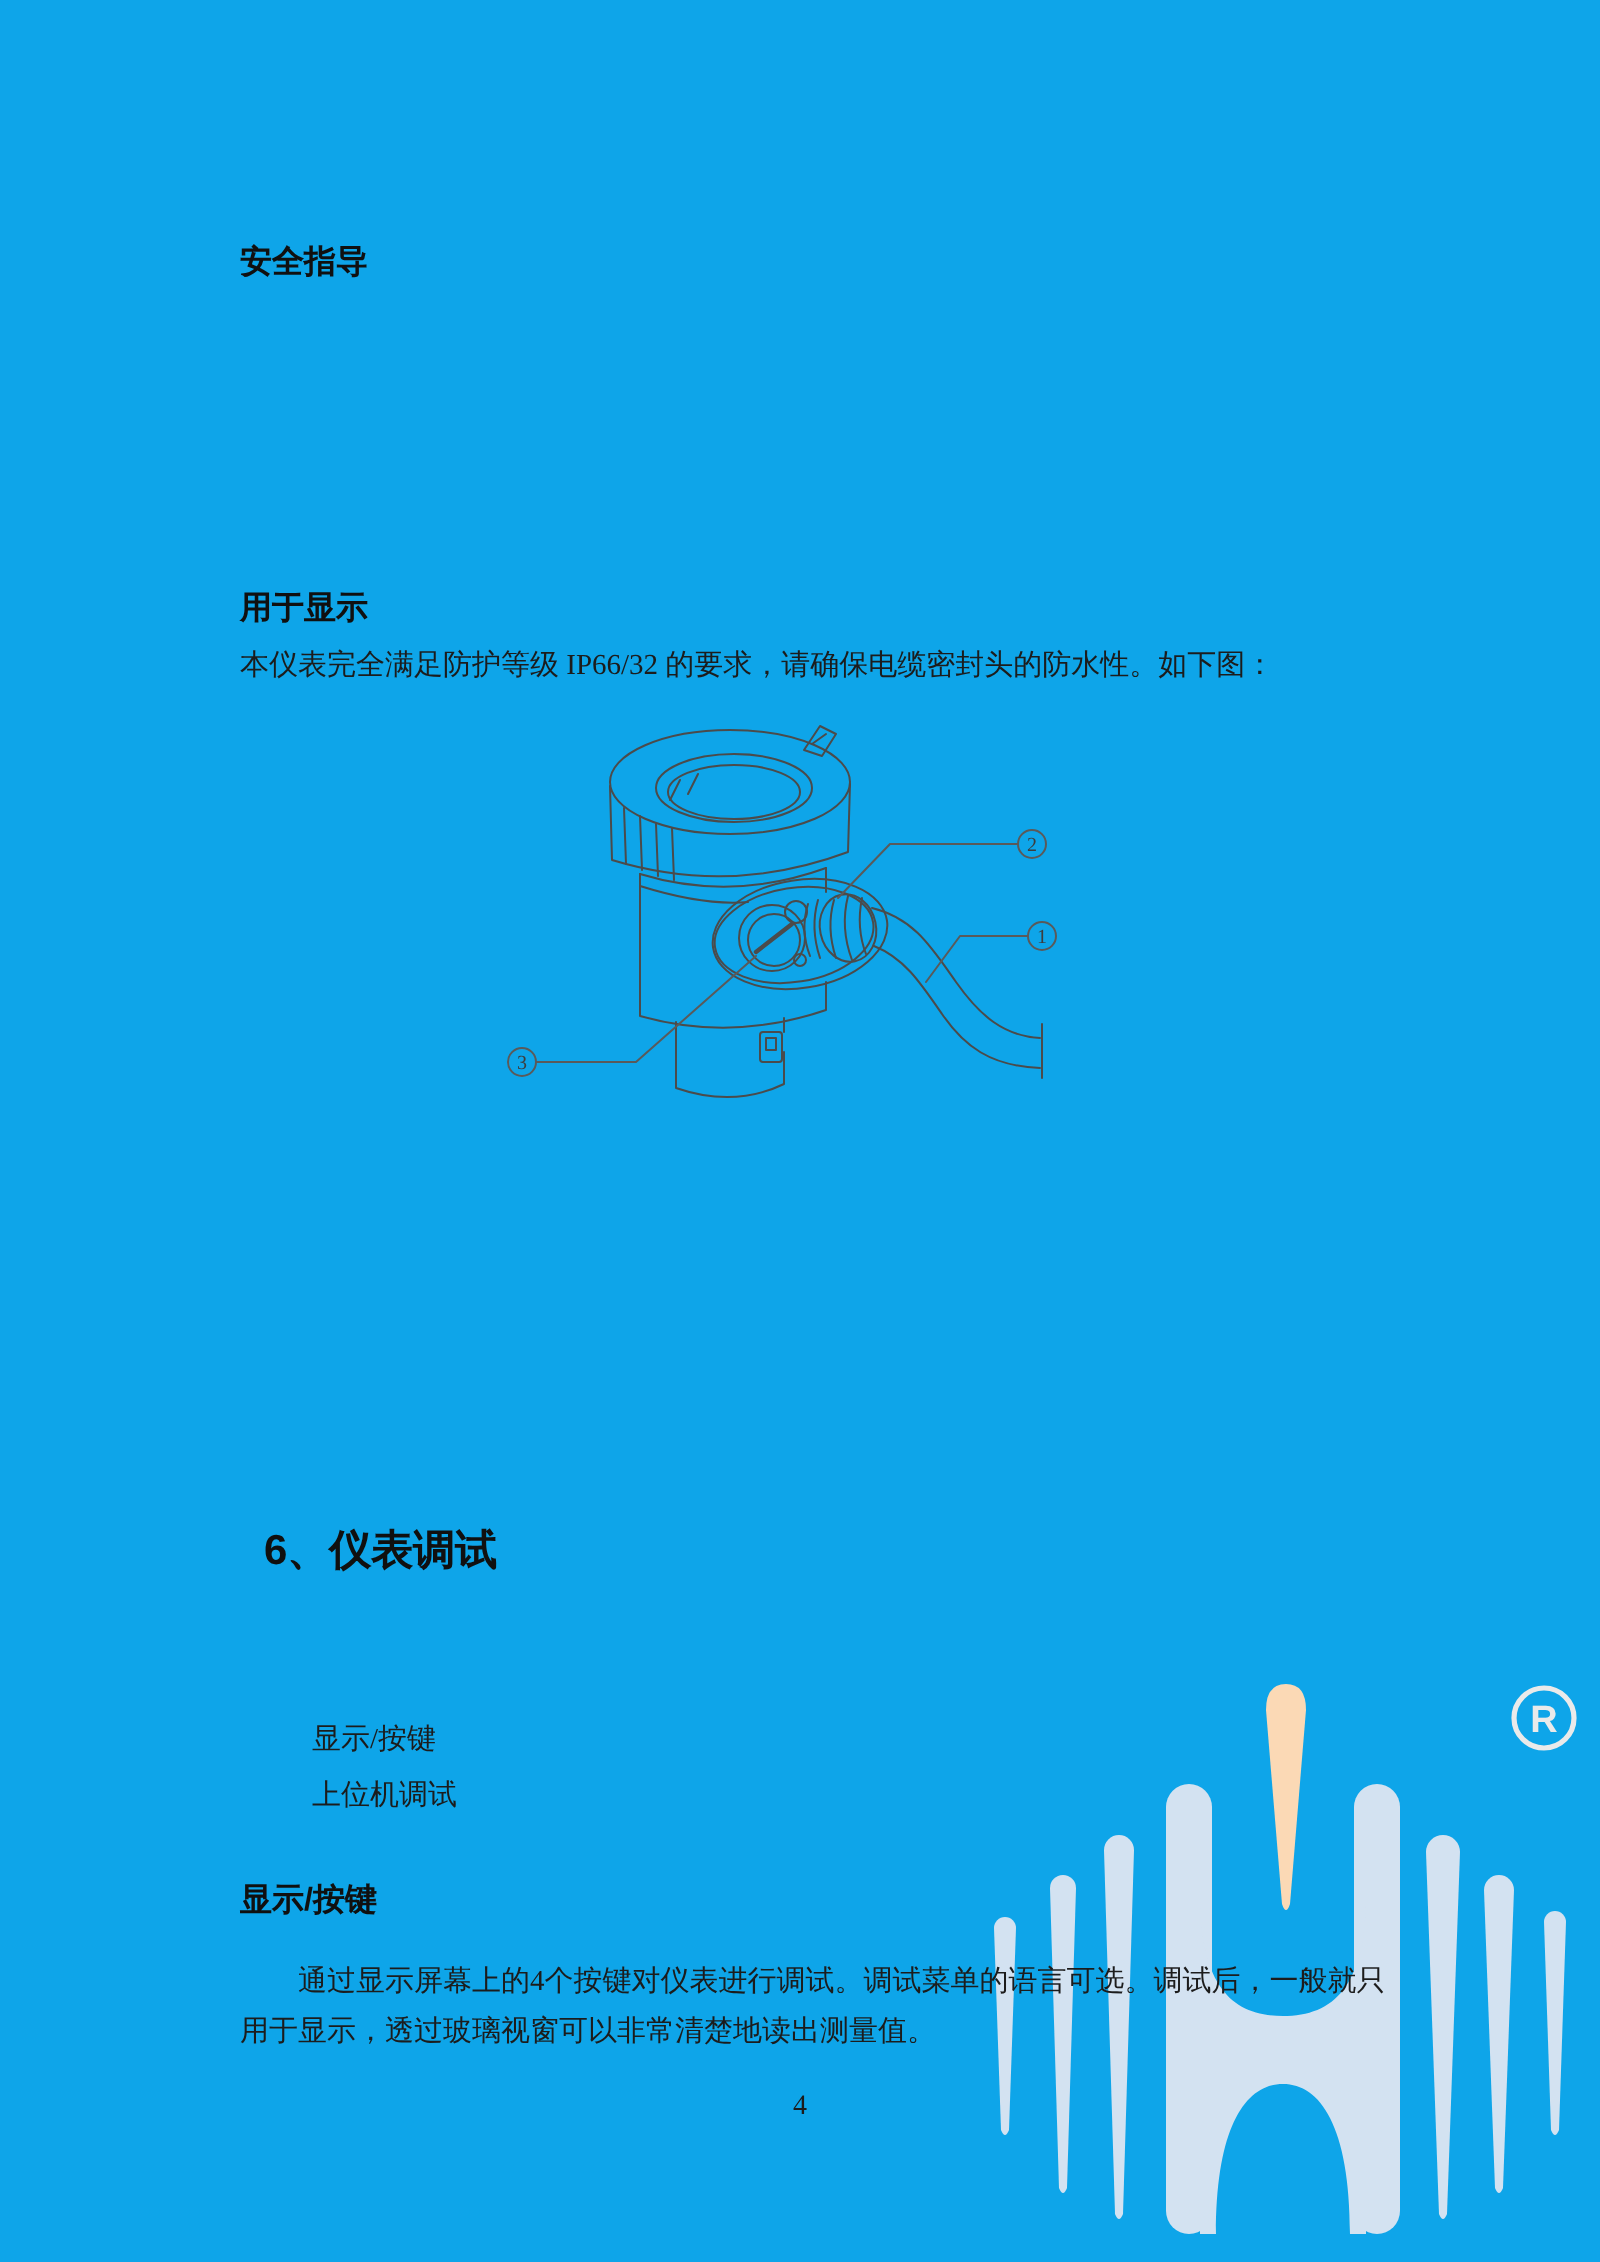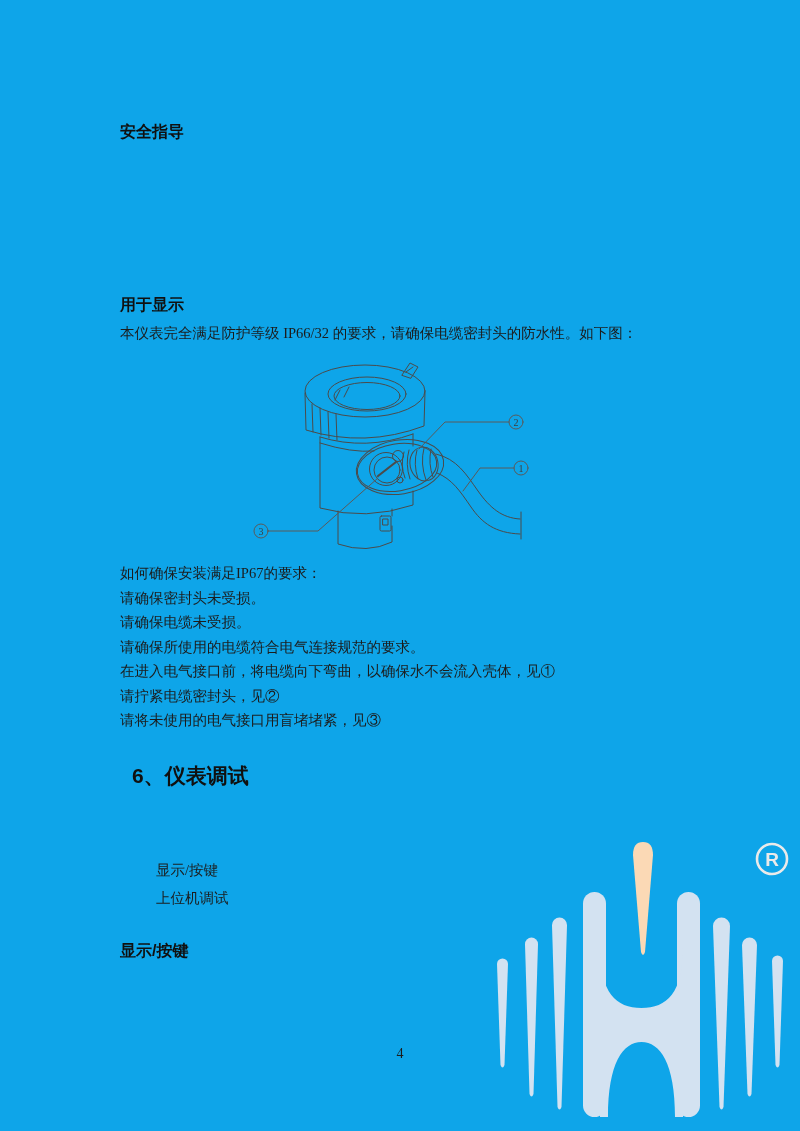--- a/index.html
+++ b/index.html
@@ -115,29 +115,24 @@
         <circle cx="21" cy="173" r="7"></circle>
       </g>
     </g>
     <g font-family="Liberation Serif, DejaVu Serif, serif" font-size="10" fill="#3d3d3d" text-anchor="middle">
       <text x="276" y="67.5">2</text>
       <text x="281" y="113.5">1</text>
       <text x="21" y="176.5">3</text>
     </g>
   </svg>
 
-  <div class="abs notes-text" style="left:120px; top:561px;">如何确保安装满足IP67的要求：
-请确保密封头未受损。
-请确保电缆未受损。
-请确保所使用的电缆符合电气连接规范的要求。
-在进入电气接口前，将电缆向下弯曲，以确保水不会流入壳体，见①
-请拧紧电缆密封头，见②
-请将未使用的电气接口用盲堵堵紧，见③</div>
 
   <div class="abs hd hd-big" style="left:132px; top:763px;">6、仪表调试</div>
   <div class="abs methods-text" style="left:156px; top:856px;">显示/按键
 上位机调试</div>
 
   <div class="abs hd" style="left:120px; top:941px;">显示/按键</div>
+  <div class="abs body-text indent-first" style="left:120px; top:979px;">通过显示屏幕上的4个按键对仪表进行调试。调试菜单的语言可选。调试后，一般就只
+用于显示，透过玻璃视窗可以非常清楚地读出测量值。</div>
 
   <div class="abs page-num" style="top:1046px;">4</div>
 
 </div>
 
 </body></html>

